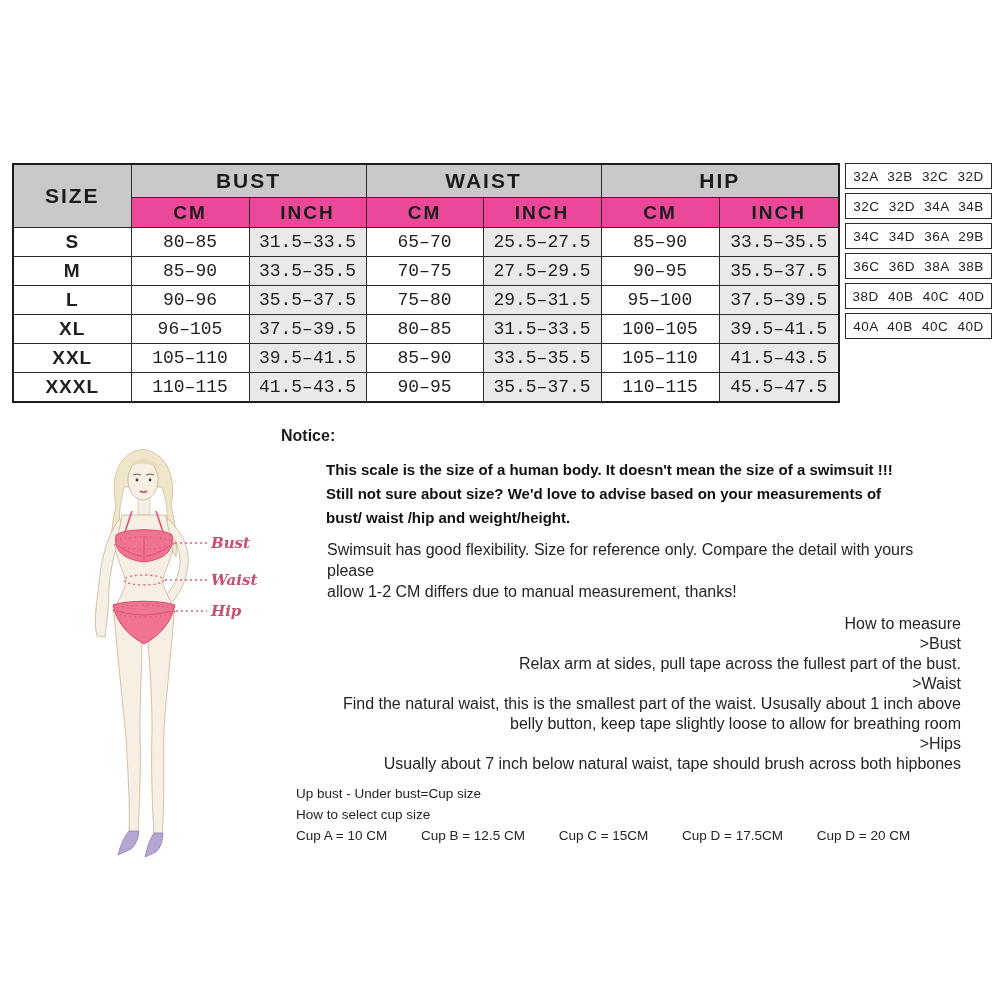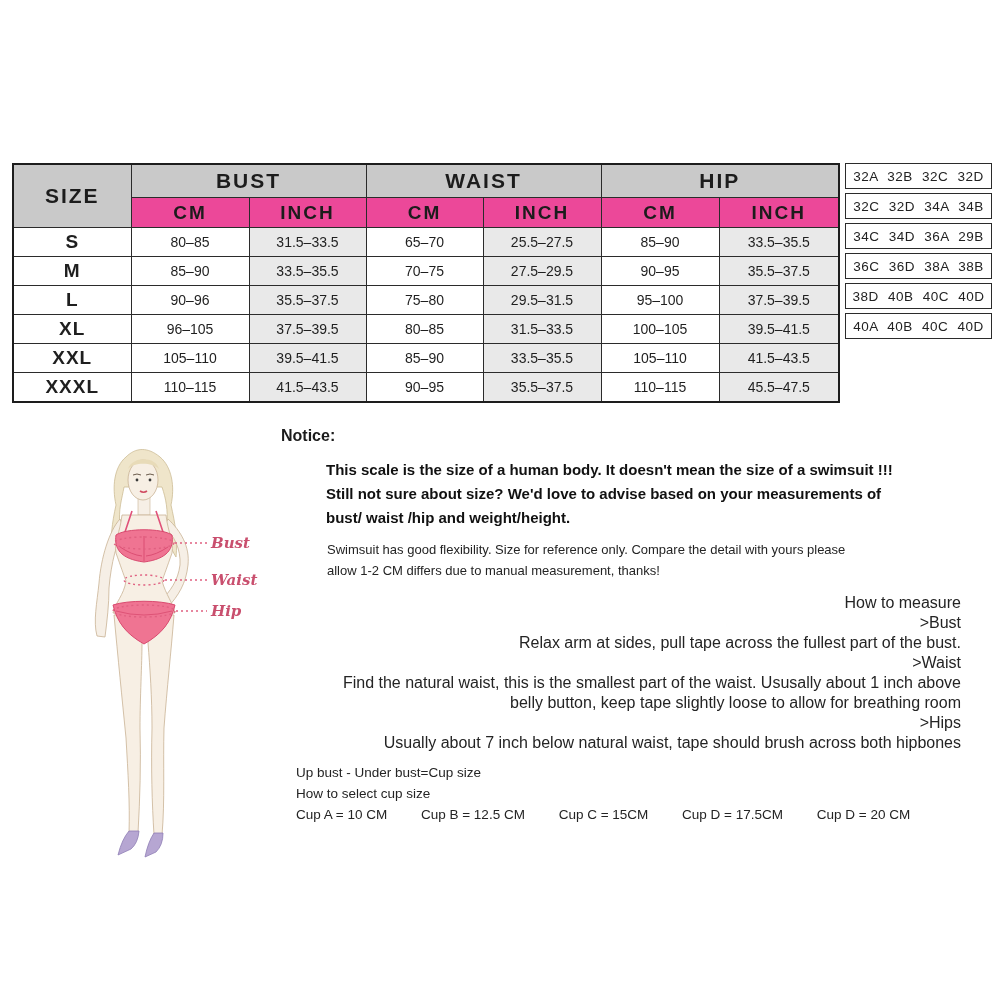--- a/index.html
+++ b/index.html
@@ -12,21 +12,21 @@
   .table-wrap { position:absolute; left:12px; top:163px; display:flex; align-items:flex-start; }
   table.size-table { border-collapse:collapse; table-layout:fixed; width:826px; border:2px solid #1d1d1d; }
   table.size-table th, table.size-table td {
     border:1px solid #2b2b2b; text-align:center; vertical-align:middle;
     padding:0; white-space:nowrap; overflow:hidden;
   }
   th.group { height:32px; background:#c9c9c9; font-size:21px; font-weight:600; letter-spacing:2px; color:#1c1c1c; }
   th.size-head { background:#c9c9c9; font-size:21px; font-weight:600; letter-spacing:2px; color:#1c1c1c; }
   th.unit { height:29px; background:#ec4899; font-size:19px; font-weight:600; letter-spacing:2px; color:#1c1c1c; }
   td.size-cell { height:28px; font-size:19px; font-weight:600; background:#ffffff; letter-spacing:1px; }
-  td.num { font-size:14px; font-family:Liberation Sans, sans-serif; background:#ffffff; }
+  td.num { font-size:18px; font-family:Liberation Mono, monospace; background:#ffffff; }
   td.inch { background:#e9e9e9; }
 
   
   .bra-col { width:147px; margin-left:5px; display:flex; flex-direction:column; }
   .bra-header {
     height:61px; border:1px solid #2b2b2b; background:#c9c9c9; margin-bottom:4px;
     display:flex; align-items:center; justify-content:center;
     font-size:21px; font-weight:600; letter-spacing:2px; color:#1c1c1c;
   }
   .bra-cell {
@@ -36,21 +36,21 @@
   }
 
   
   .figure-wrap { position:absolute; left:28px; top:443px; width:235px; height:420px; }
   .fig-label { font-family:"DejaVu Serif", serif; font-style:italic; font-weight:bold; font-size:15px; }
 
   
   .notice { position:absolute; left:281px; top:427px; width:680px; color:#242424; }
   .notice-heading { font-size:16px; font-weight:600; color:#1b1b1b; }
   .warning { margin:13px 0 0 45px; font-weight:700; font-size:15px; line-height:24px; color:#111; }
-  .flex-note { margin:9px 0 0 46px; font-size:13px; line-height:21px; }
+  .flex-note { margin:9px 0 0 46px; font-size:16px; line-height:21px; }
   .measure { margin-top:12px; font-size:16px; line-height:20px;text-align:right; }
   .measure .sec { margin-left:16px; }
   .measure .line { margin-left:47px; }
   .cup { margin-top:9px; font-size:13.5px; line-height:21px; }
   .cup .sec { margin-left:15px; }
   .cup-values { margin-left:15px; }
   .cup-values span { margin-right:30px; }
 </style>
 </head>
 <body>

